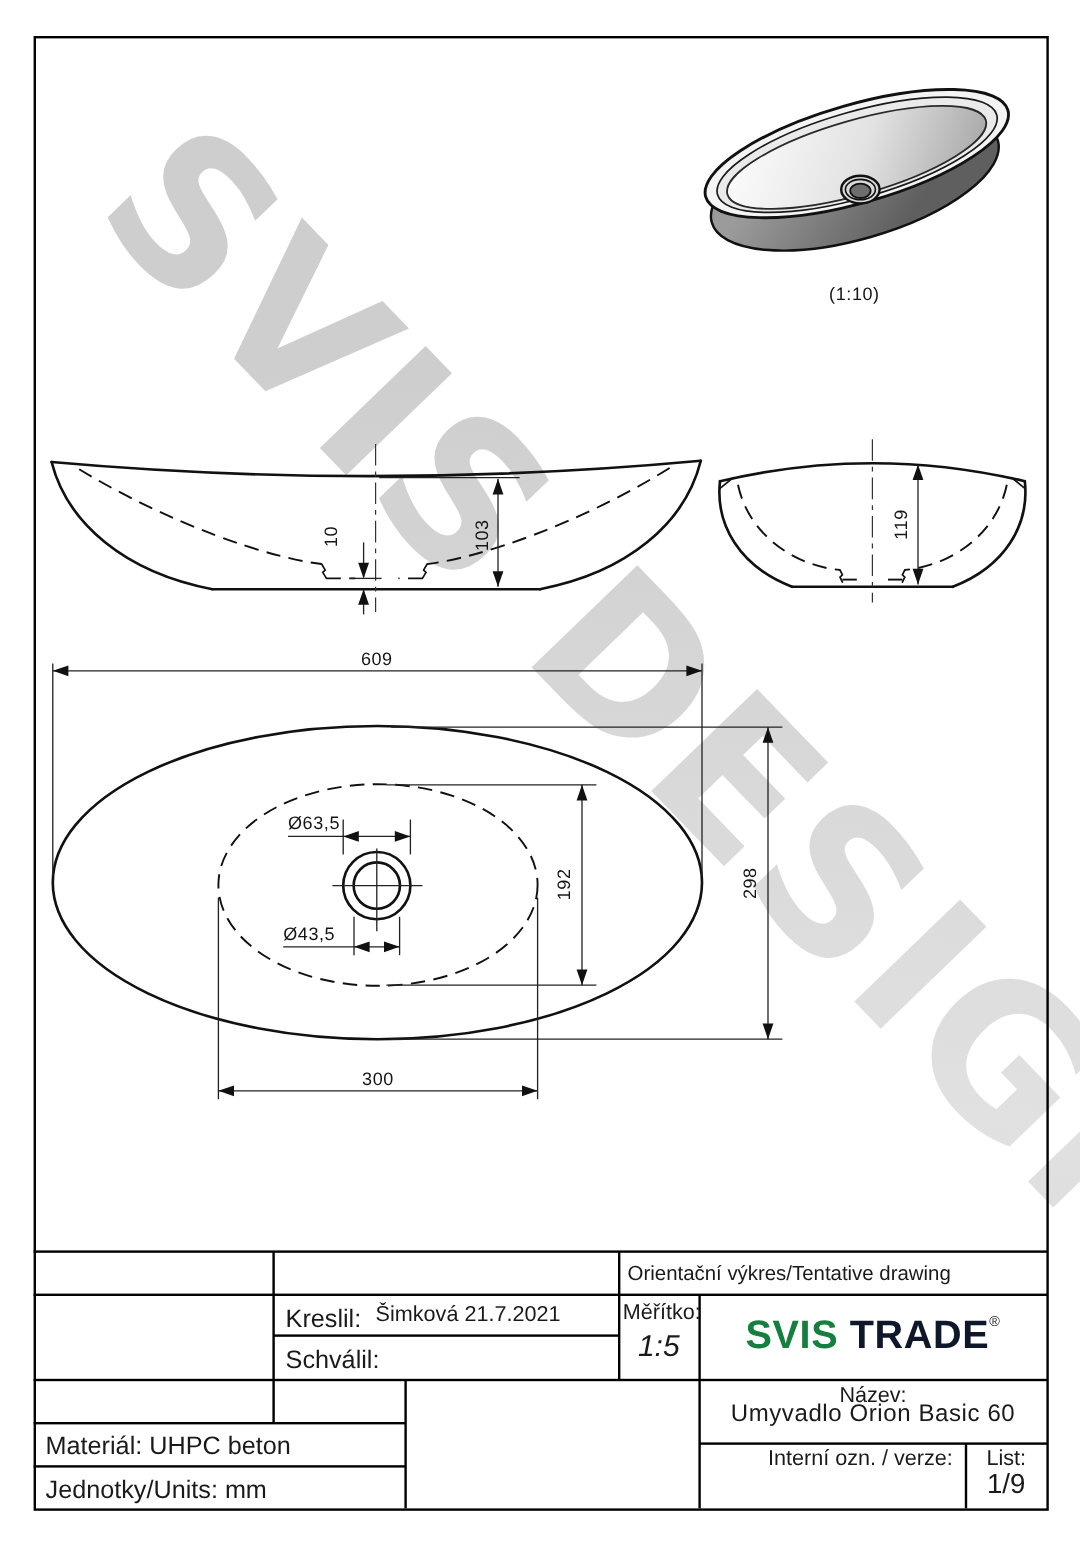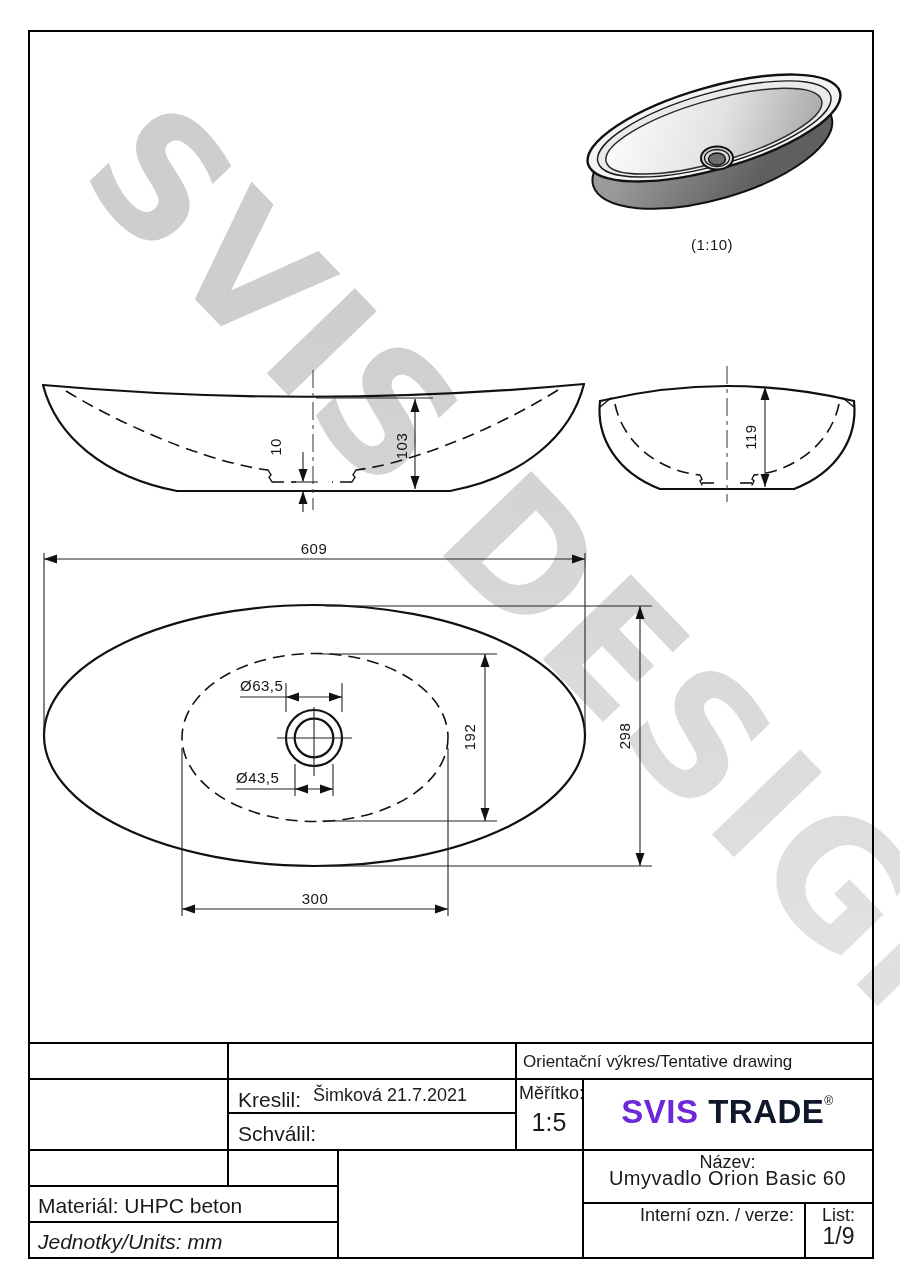--- a/index.html
+++ b/index.html
@@ -8,25 +8,25 @@
   svg{position:absolute;left:0;top:0;}
   
   .ln{position:absolute;background:#000;}
   .frame{position:absolute;left:28px;top:30px;width:842px;height:1225px;border:2.5px solid #000;}
   
   .tb{position:absolute;white-space:nowrap;color:#1a1a1a;}
   .tb.small{font-size:18px;}
   .tb.med{font-size:21px;}
   .tb.big{font-size:18px;}
   .ctr{text-align:center;}
-  .scale-val{font-size:25px;}
+  .scale-val{font-size:25px;font-style:italic;}
   .sheet-val{font-size:23px;}
   .name-val{font-size:20px;letter-spacing:0.5px;}
   .logo{font-weight:700;font-size:33px;letter-spacing:0.5px;}
-  .logo .svis{color:#6d28d9;}
+  .logo .svis{color:#15803d;}
   .logo .trade{color:#0f172a;}
   .logo .reg{font-size:12px;vertical-align:18px;color:#1c1c1c;font-weight:400;}
   
   .outline{fill:none;stroke:#111;stroke-width:2.2;stroke-linecap:round;}
   .hidden-l{fill:none;stroke:#111;stroke-width:1.6;stroke-dasharray:12 7;}
   .cl{fill:none;stroke:#333;stroke-width:1;stroke-dasharray:18 5 4 5;}
   .dim{fill:none;stroke:#222;stroke-width:1.1;}
   .arr{fill:#111;stroke:none;}
   .dimtxt{font-family:"Liberation Sans",sans-serif;font-size:15px;fill:#151515;letter-spacing:0.5px;}
   .wmtxt{font-family:"DejaVu Sans",sans-serif;font-weight:700;letter-spacing:4px;}
@@ -199,16 +199,16 @@
   <div class="tb ctr logo" style="left:583px;top:1093px;width:289px;">
     <span class="svis">SVIS</span><span> </span><span class="trade">TRADE</span><span class="reg">®</span>
   </div>
 
   <div class="tb ctr small" style="left:583px;top:1152px;width:289px;">Název:</div>
   <div class="tb ctr name-val" style="left:583px;top:1167px;width:289px;">Umyvadlo Orion Basic 60</div>
   <div class="tb ctr small" style="left:583px;top:1205px;width:268px;">Interní ozn. / verze:</div>
   <div class="tb ctr small" style="left:805px;top:1205px;width:67px;">List:</div>
   <div class="tb ctr sheet-val" style="left:805px;top:1223px;width:67px;">1/9</div>
   <div class="tb med" style="left:38px;top:1194px;">Materiál: UHPC beton</div>
-  <div class="tb med" style="left:38px;top:1230px;font-style:italic;">Jednotky/Units: mm</div>
+  <div class="tb med" style="left:38px;top:1230px;">Jednotky/Units: mm</div>
 </div>
 
 </div>
 
 </body></html>

